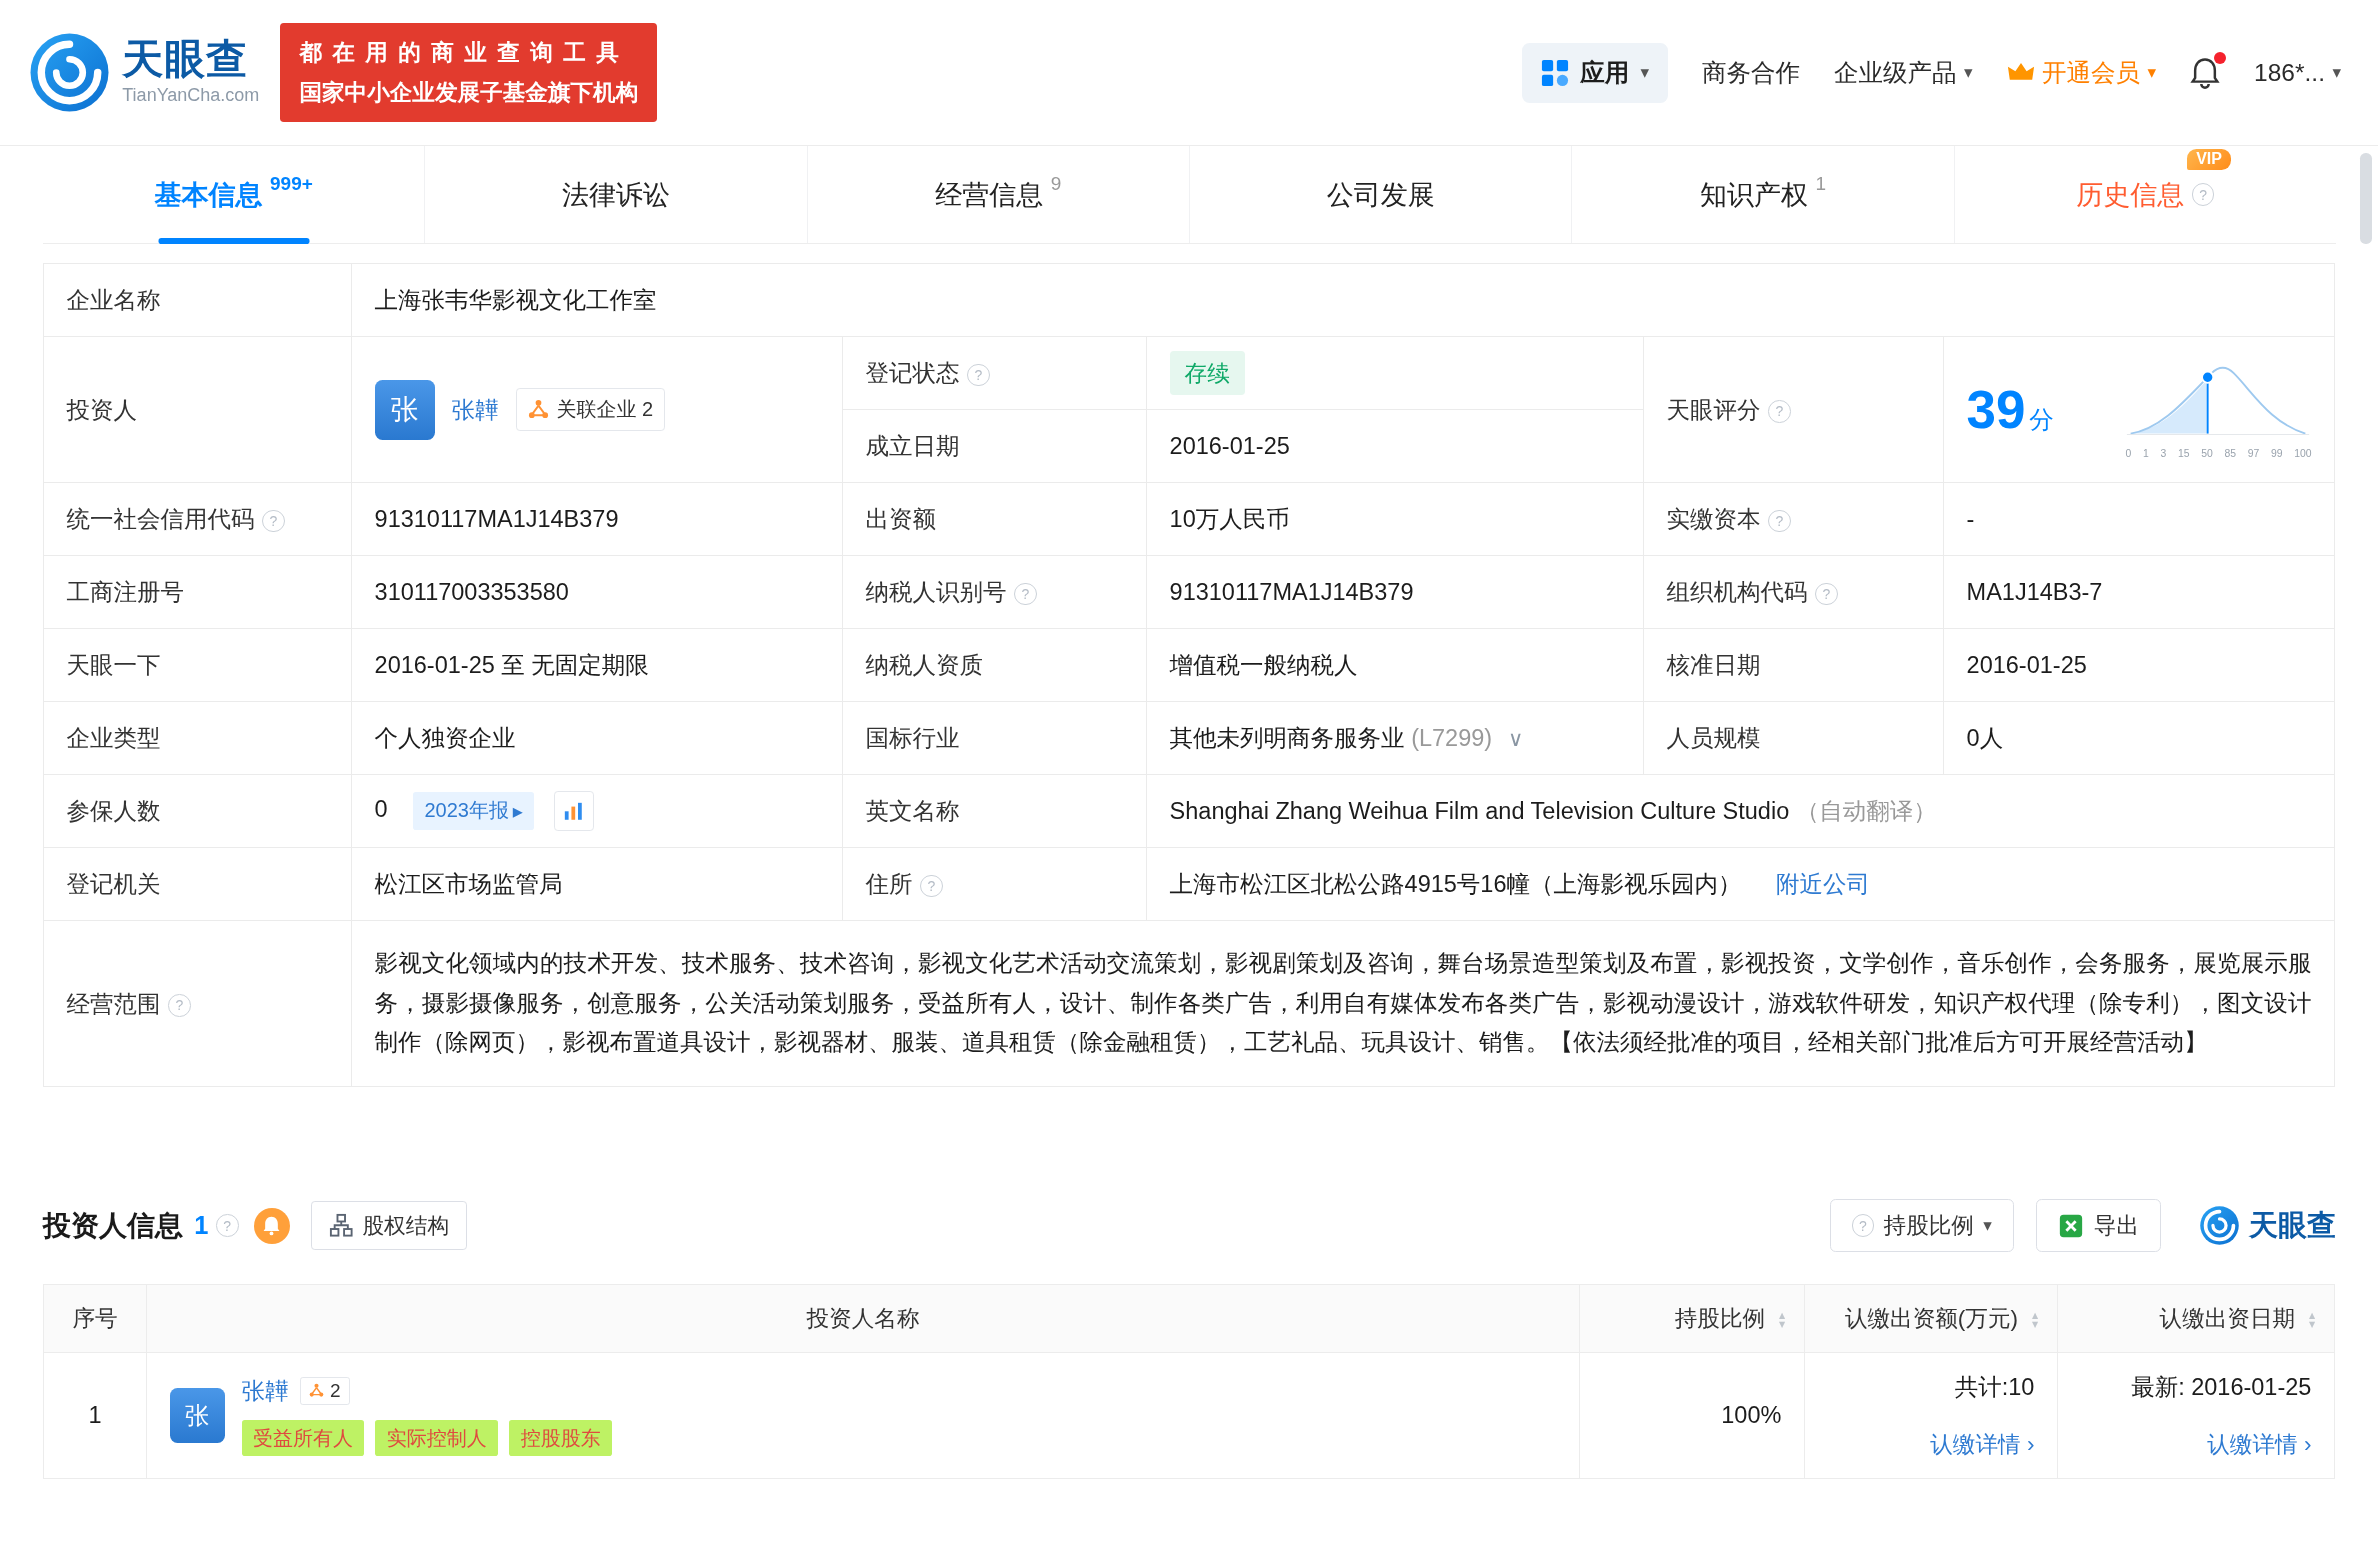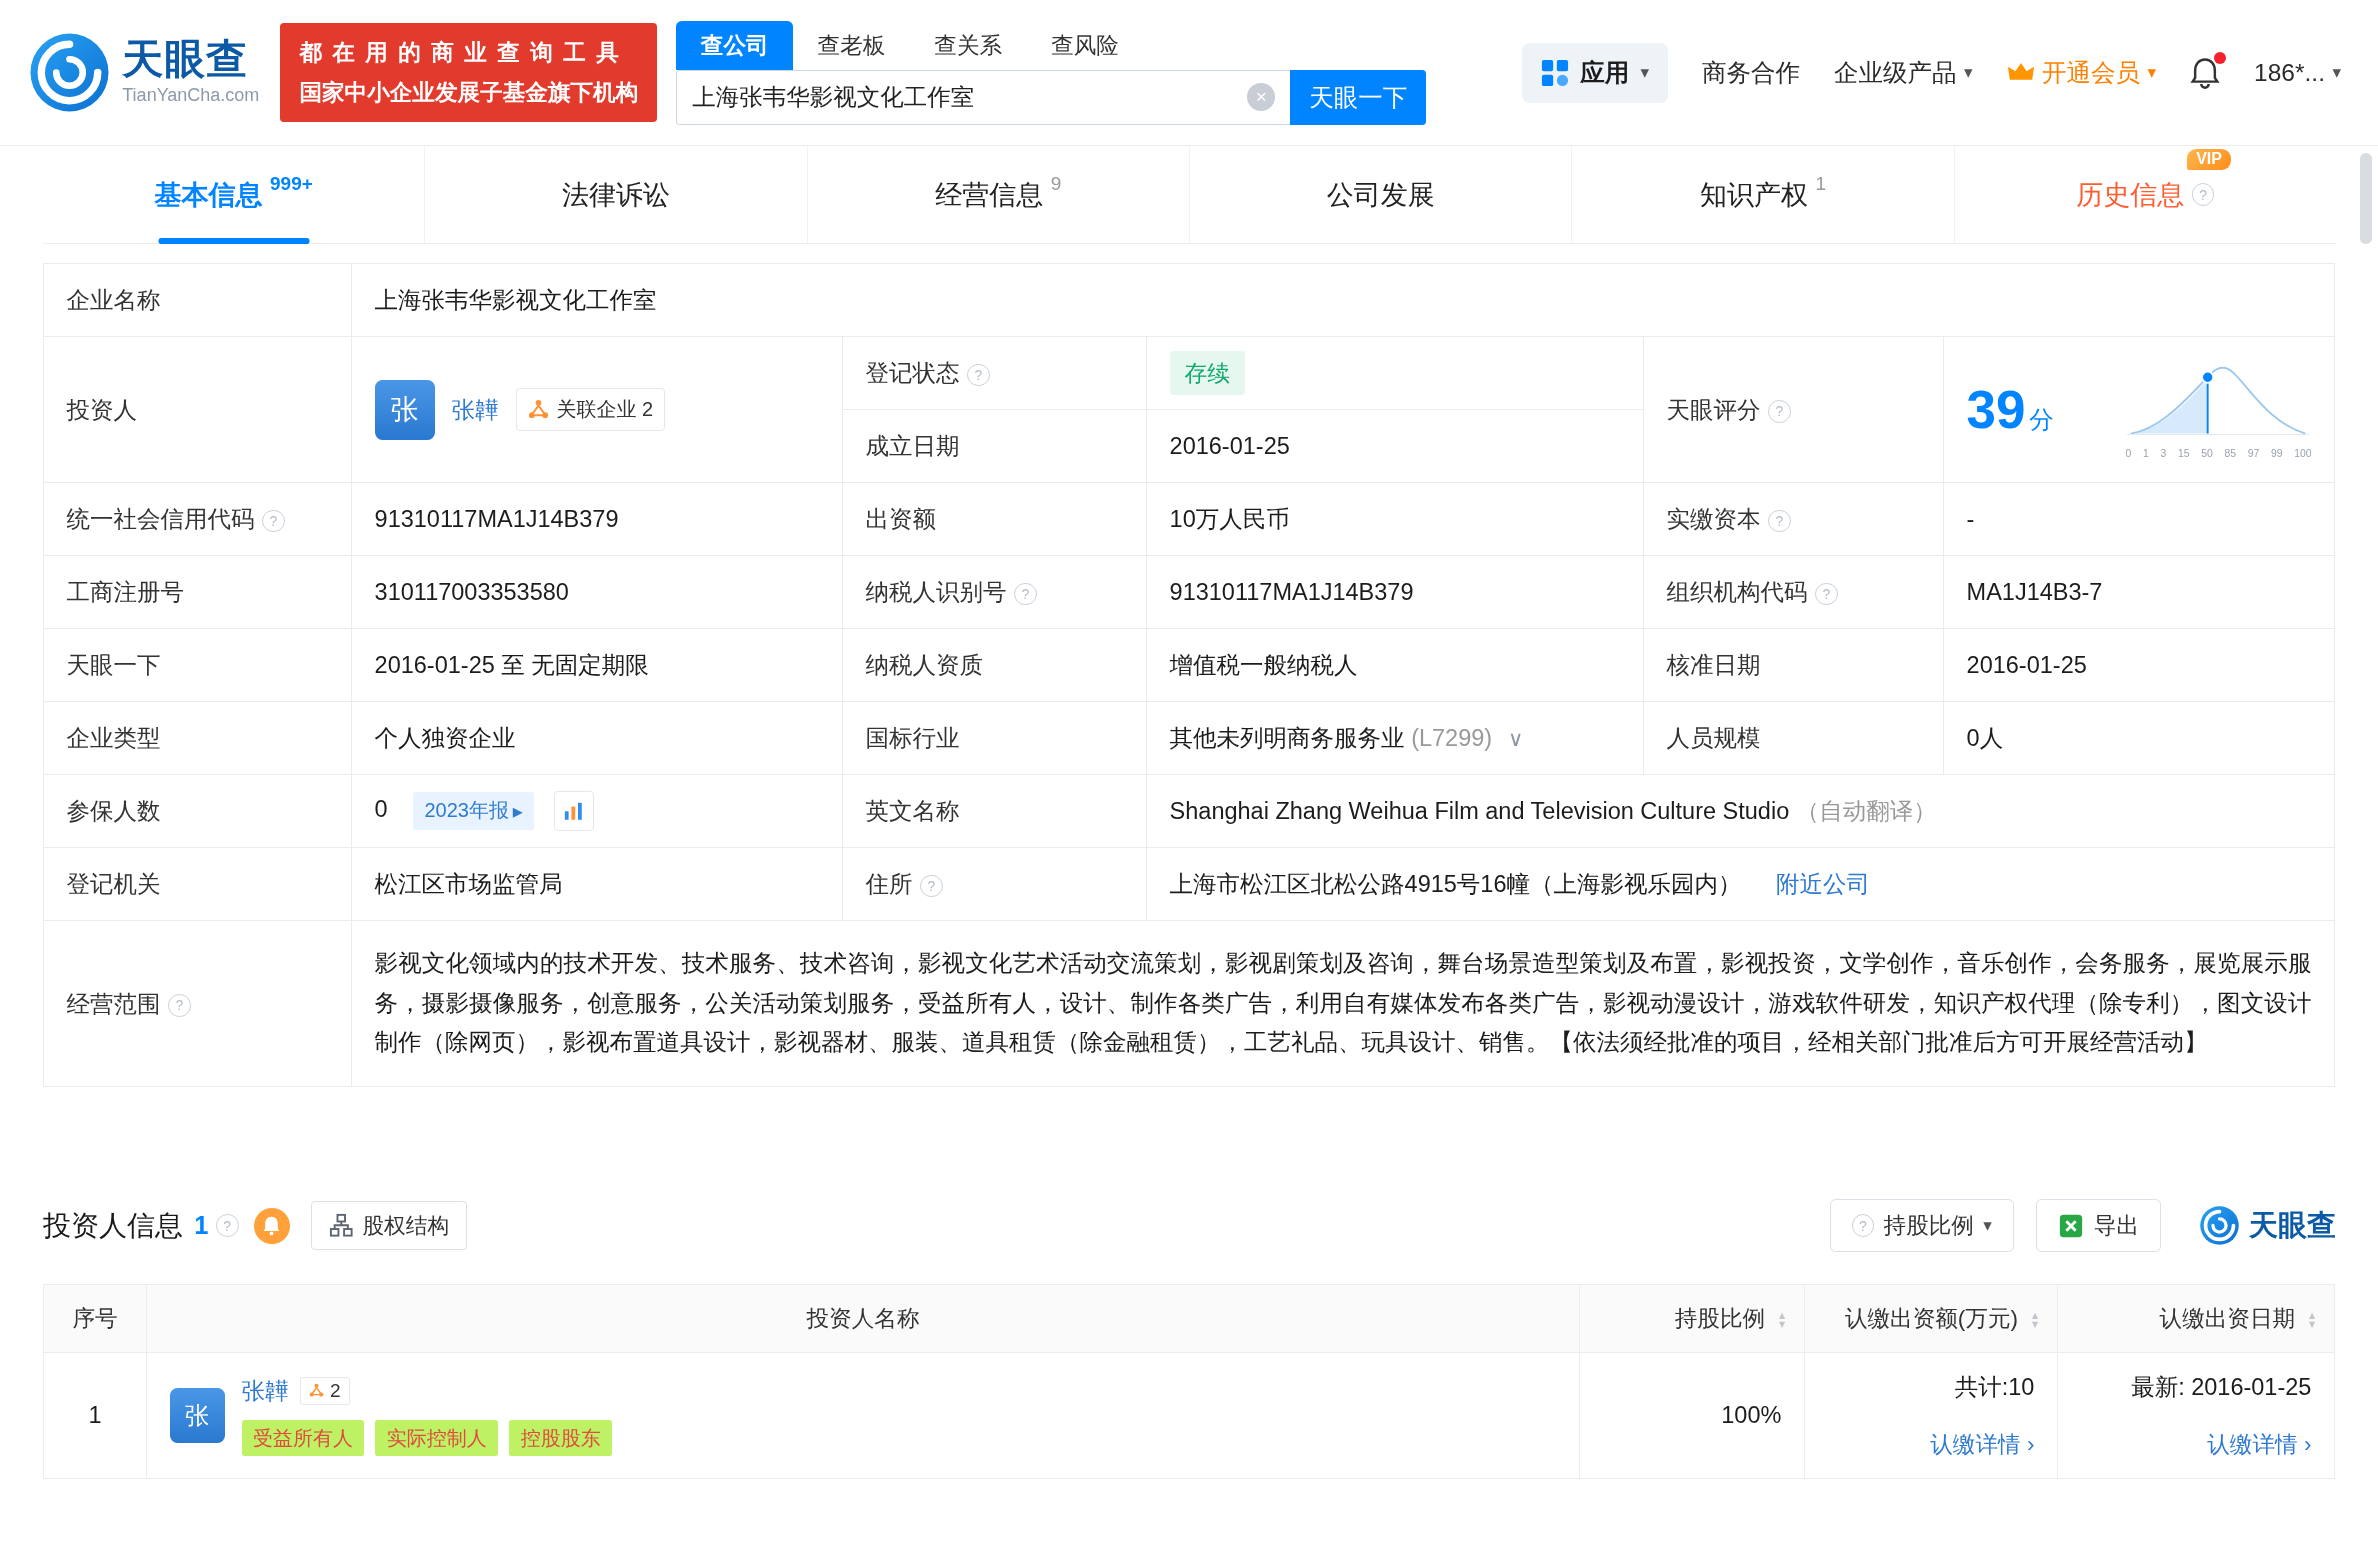--- a/index.html
+++ b/index.html
@@ -78,21 +78,21 @@
 .ind-caret{color:#8a96a3;font-size:21px;margin-left:9.4px}
 .report-badge{display:inline-flex;align-items:center;gap:3.8px;background:#e8f3ff;color:#2f7ad1;font-size:20px;
   padding:5.6px 11.3px;border-radius:2.8px;margin-left:19px;cursor:pointer}
 .report-icon-box{display:inline-flex;align-items:center;justify-content:center;width:40px;height:40px;
   border:0.9px solid #e4e7ec;border-radius:3.8px;margin-left:13px;vertical-align:middle;cursor:pointer}
 .scope-cell{line-height:1.7;text-align:justify;padding:22.6px!important;height:auto!important}
 .nearby{margin-left:28px}
 
 .inv-section{margin:112px 43px 0}
 .inv-head{display:flex;align-items:center}
-.inv-title{font-size:28px;font-weight:normal;color:#1a1a1a}
+.inv-title{font-size:28px;font-weight:bold;color:#1a1a1a}
 .inv-count{color:#0084ff;font-weight:bold;font-size:25.4px;margin-left:11.3px}
 .orange-bell{width:36px;height:36px;border-radius:50%;background:#ffa03a;display:flex;align-items:center;
   justify-content:center;margin-left:15px;cursor:pointer;flex:none}
 .equity-btn{display:inline-flex;align-items:center;gap:9.4px;border:0.9px solid #dcdfe6;border-radius:3.8px;
   height:49px;padding:0 17px;font-size:21.7px;color:#333;margin-left:21px;background:#fff;cursor:pointer}
 .inv-head-right{margin-left:auto;display:flex;align-items:center;gap:22.6px}
 .outline-btn{display:inline-flex;align-items:center;gap:9.4px;border:0.9px solid #dcdfe6;border-radius:5.6px;
   height:53px;padding:0 21px;font-size:22.6px;color:#333;background:#fff;cursor:pointer}
 .watermark{display:flex;align-items:center;gap:9.4px;margin-left:15px}
 .watermark-text{font-size:29px;font-weight:bold;color:#0c5aa5}
@@ -135,35 +135,20 @@
         <div class="logo-title">天眼查</div>
         <div class="logo-domain">TianYanCha.com</div>
       </div>
     </div>
 
     <div class="promo">
       <div class="promo-line1">都在用的商业查询工具</div>
       <div class="promo-line2">国家中小企业发展子基金旗下机构</div>
     </div>
 
-    <div class="search-area">
-      <div class="search-tabs">
-        <div class="stab active">查公司</div>
-        <div class="stab">查老板</div>
-        <div class="stab">查关系</div>
-        <div class="stab">查风险</div>
-      </div>
-      <div class="search-box">
-        <div class="search-input-wrap">
-          <input class="search-input" value="上海张韦华影视文化工作室" style="">
-          <span class="clear-icon">×</span>
-        </div>
-        <button class="search-btn">天眼一下</button>
-      </div>
-    </div>
 
     <div class="top-nav">
       <div class="app-btn">
         <svg width="28" height="28" viewBox="0 0 30 30">
           <rect x="1" y="1" width="12" height="12" rx="2" fill="#0084ff"></rect>
           <rect x="17" y="1" width="12" height="12" rx="2" fill="#0084ff"></rect>
           <rect x="1" y="17" width="12" height="12" rx="2" fill="#0084ff"></rect>
           <rect x="17" y="17" width="12" height="12" rx="6" fill="#49a9ff"></rect>
         </svg>
         <span>应用</span>

